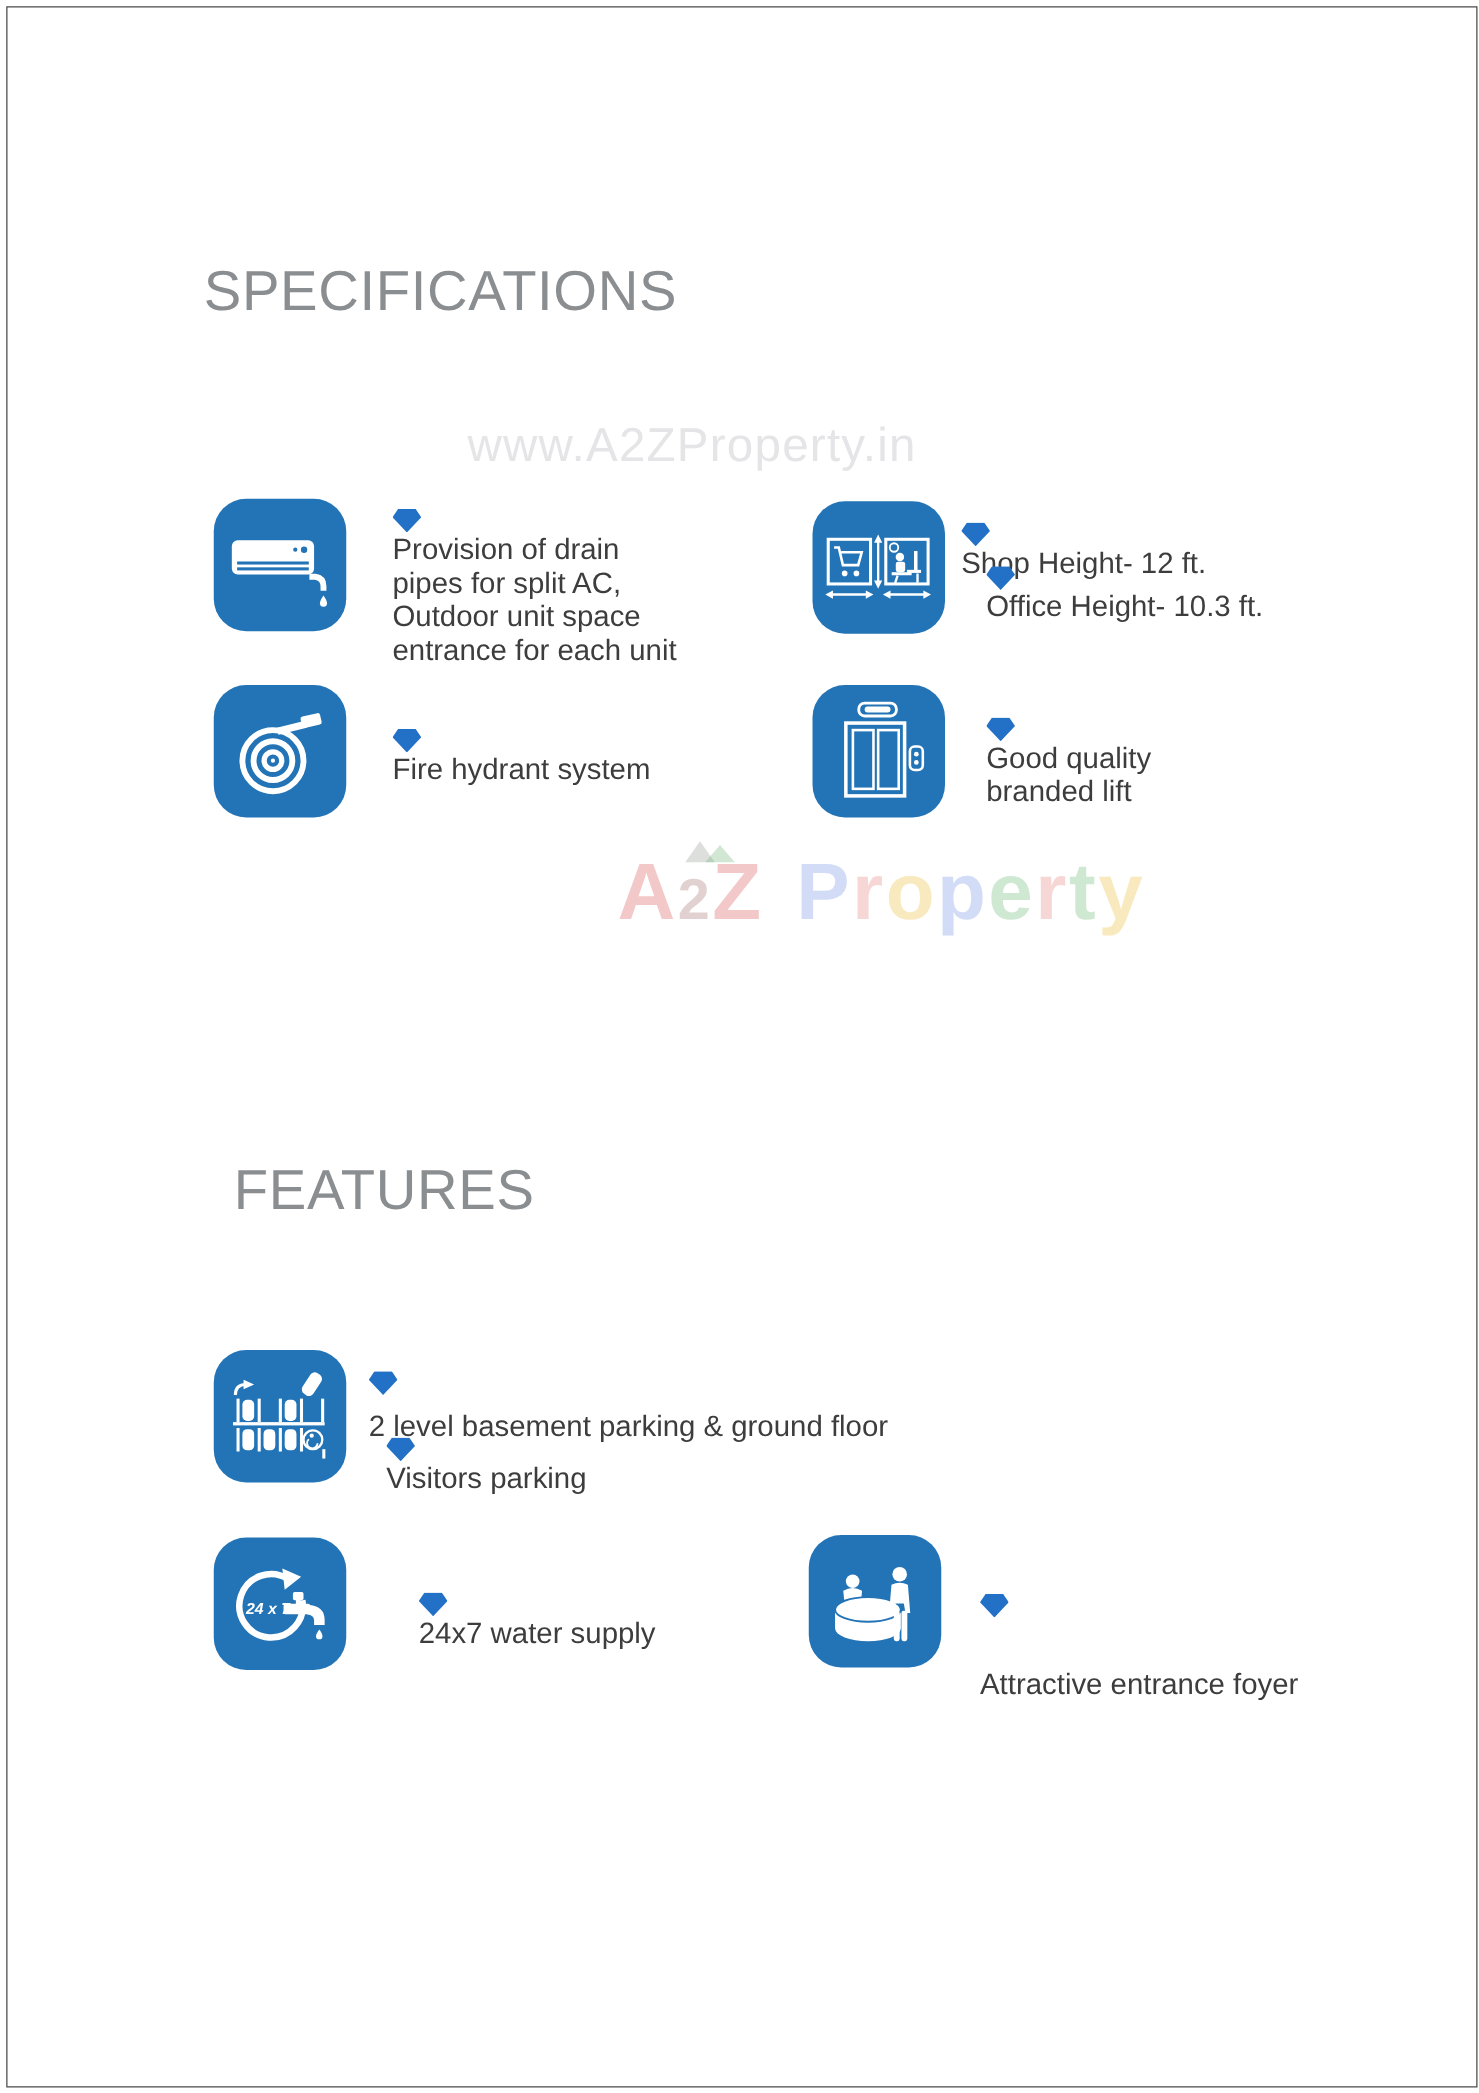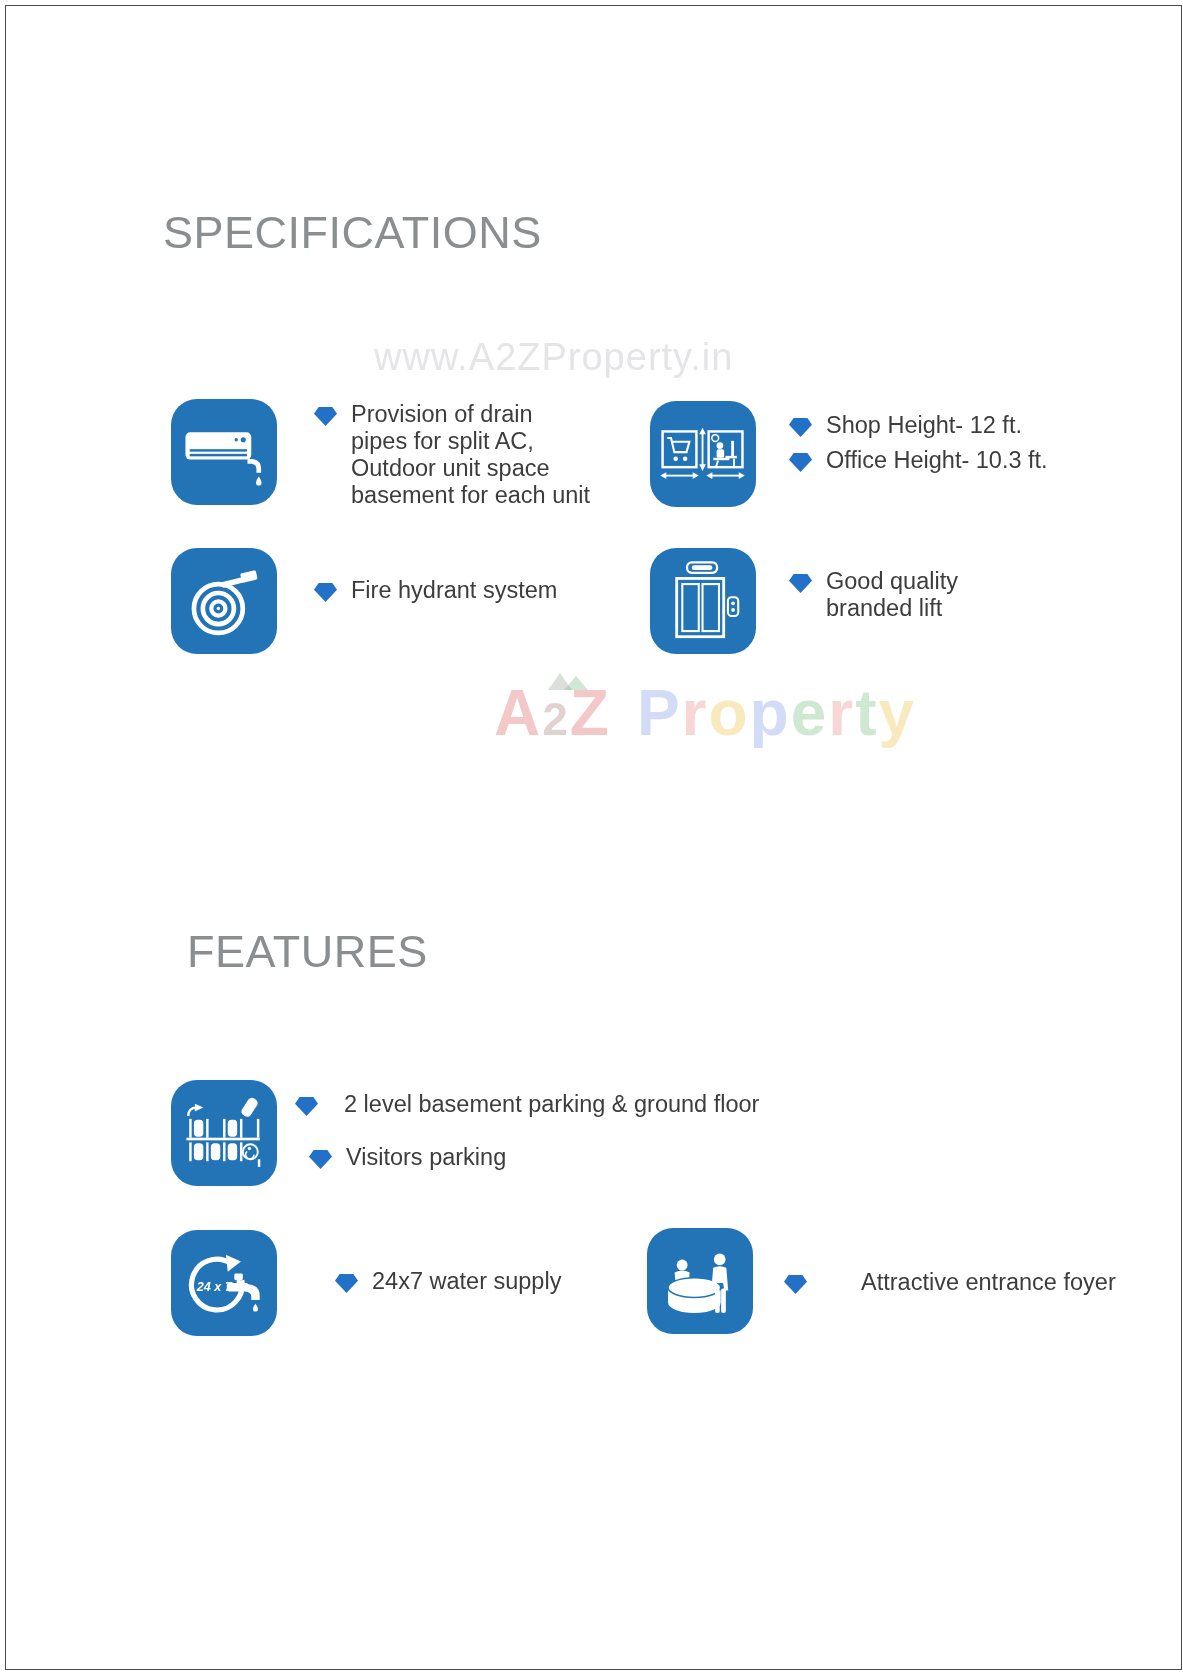--- a/index.html
+++ b/index.html
@@ -22,21 +22,21 @@
   .wm-pink{color:rgba(228,120,120,0.30);}
   .wm-blue{color:rgba(95,130,224,0.28);}
   .wm-yellow{color:rgba(238,198,84,0.38);}
   .wm-green{color:rgba(112,188,122,0.34);}
   .wm-graypink{color:rgba(170,120,120,0.34);}
   .wm-mountains{position:absolute;left:52px;top:-8px;}
 
   .tile{position:absolute;width:106px;height:106px;background:#2374b6;border-radius:26px;
         display:flex;align-items:center;justify-content:center;}
 
-  .bullet{position:absolute;display:flex;align-items:flex-start;}
+  .bullet{position:absolute;display:flex;align-items:flex-start;flex-direction:column;}
   .diamond{width:23px;height:19px;background:#2271c6;flex:0 0 auto;margin-top:6px;margin-right:14px;
            clip-path:polygon(20% 0, 80% 0, 100% 36%, 50% 100%, 0 36%);}
   .btext{font-size:23.5px;line-height:27px;color:#3d3d3d;white-space:nowrap;}
 </style>
 </head>
 <body>
 
 <div id="page">
   <div id="frame"></div>
 
@@ -54,21 +54,21 @@
       <path d="M75,60 h5 q7,1 7,8 v4" stroke="#ffffff" stroke-width="5" fill="none"></path>
       <path d="M87,76 q3,4.2 3,6.6 a3,3 0 1 1 -6,0 q0,-2.4 3,-6.6 z" fill="#ffffff"></path>
     </svg>
   </div>
   <div class="bullet" style="left:314px;top:401px;">
     <span class="diamond"></span>
     <div class="btext">
       <div>Provision of drain</div>
       <div>pipes for split AC,</div>
       <div>Outdoor unit space</div>
-      <div>basement for each unit</div>
+      <div>entrance for each unit</div>
     </div>
   </div>
 
   <div class="tile" style="left:650px;top:401px;">
     <svg width="94" height="94" viewBox="0 0 100 100">
       <rect x="7" y="26" width="36" height="38" fill="none" stroke="#ffffff" stroke-width="2.6"></rect>
       <rect x="56" y="26" width="36" height="38" fill="none" stroke="#ffffff" stroke-width="2.6"></rect>
       <line x1="49.5" y1="27" x2="49.5" y2="63" stroke="#ffffff" stroke-width="2"></line>
       <polygon points="46,29 53,29 49.5,22" fill="#ffffff"></polygon>
       <polygon points="46,61 53,61 49.5,68" fill="#ffffff"></polygon>
@@ -84,21 +84,21 @@
       <circle cx="63" cy="33" r="3.6" fill="none" stroke="#ffffff" stroke-width="1.6"></circle>
       <circle cx="68" cy="41" r="3.6" fill="#ffffff"></circle>
       <rect x="64.5" y="45" width="8" height="9" rx="2" fill="#ffffff"></rect>
       <rect x="61" y="54" width="17" height="2.6" fill="#ffffff"></rect>
       <rect x="80" y="36" width="3" height="18" fill="#ffffff"></rect>
       <rect x="74" y="52" width="12" height="2.6" fill="#ffffff"></rect>
       <line x1="66" y1="57" x2="64" y2="63" stroke="#ffffff" stroke-width="2"></line>
       <line x1="83" y1="55" x2="83" y2="63" stroke="#ffffff" stroke-width="2"></line>
     </svg>
   </div>
-  <div class="bullet" style="left:789px;top:412px;justify-content:center;">
+  <div class="bullet" style="left:769px;top:412px;justify-content:center;">
     <span class="diamond"></span>
     <div class="btext">Shop Height- 12 ft.</div>
   </div>
   <div class="bullet" style="left:789px;top:447px;">
     <span class="diamond"></span>
     <div class="btext">Office Height- 10.3 ft.</div>
   </div>
 
   <div class="tile" style="left:171px;top:548px;">
     <svg width="94" height="94" viewBox="0 0 100 100">

